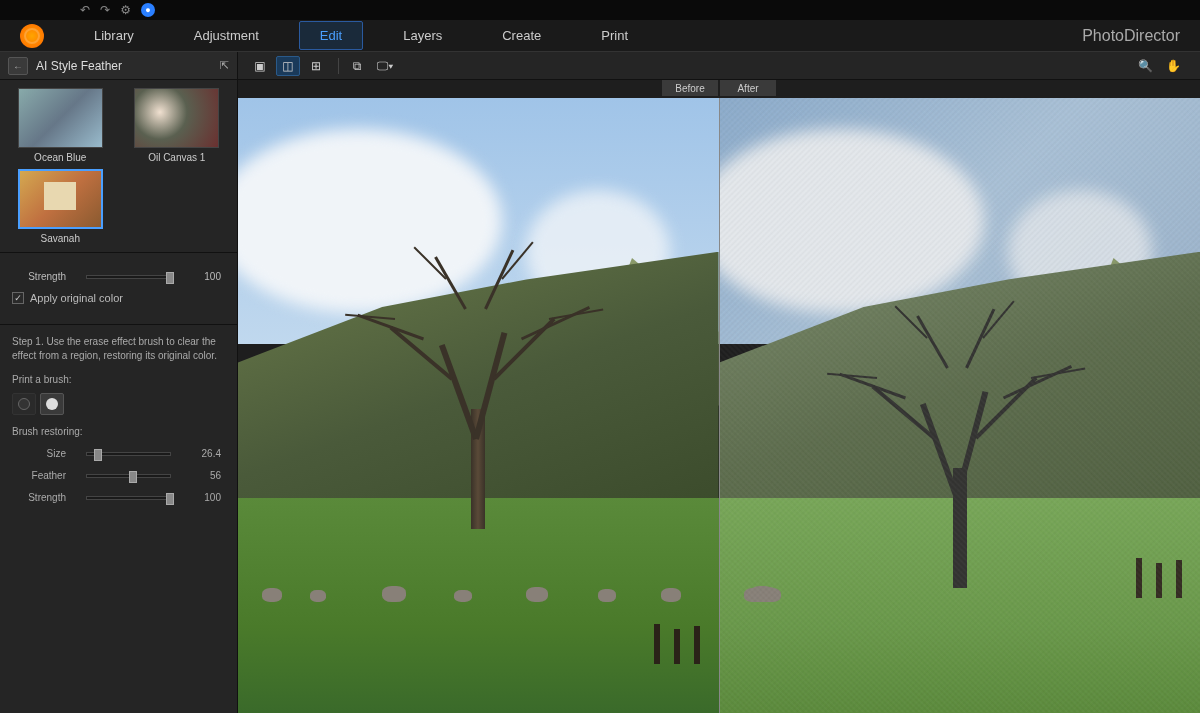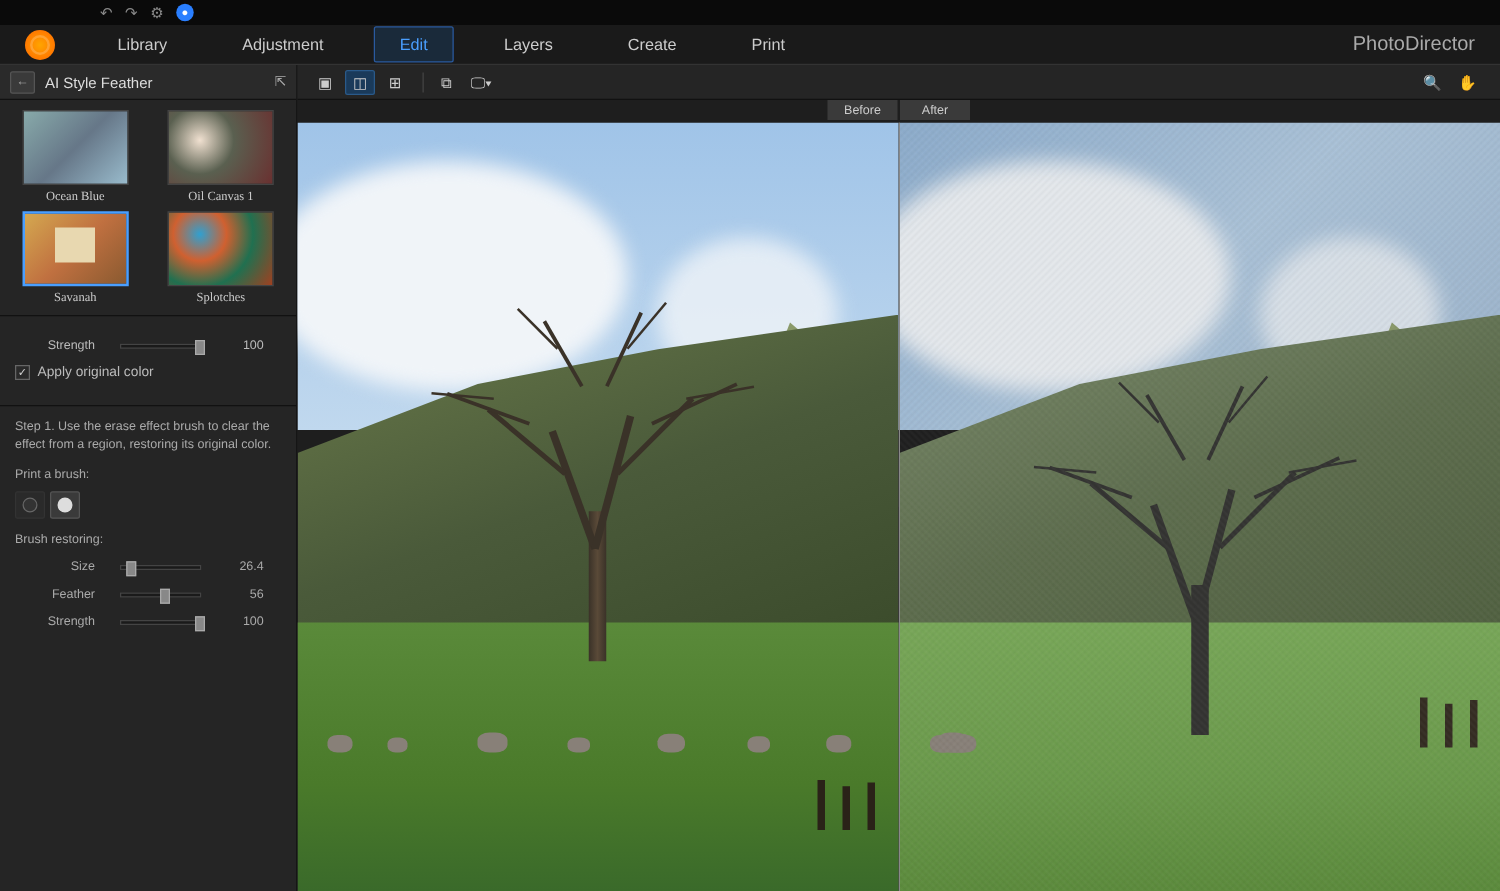--- a/index.html
+++ b/index.html
@@ -22,32 +22,32 @@
   .sidebar-header { height: 28px; background: #2a2a2a; display: flex; align-items: center; padding: 0 8px; border-bottom: 1px solid #111; }
   .back-btn { width: 20px; height: 18px; background: #3a3a3a; border: 1px solid #555; border-radius: 2px; display: flex; align-items: center; justify-content: center; color: #aaa; font-size: 10px; cursor: pointer; margin-right: 8px; }
   .sidebar-title { font-size: 12px; color: #ddd; flex: 1; }
   .expand-btn { color: #aaa; font-size: 11px; cursor: pointer; }
   
   .styles-scroll { padding: 8px 6px; overflow-y: auto; border-bottom: 1px solid #111; }
   .styles-grid { display: grid; grid-template-columns: 1fr 1fr; gap: 6px 8px; }
   .style-item { text-align: center; cursor: pointer; }
   .thumb { width: 85px; height: 60px; border: 1px solid #444; margin: 0 auto 4px; }
   .style-item.selected .thumb { border: 2px solid #4a9fff; }
-  .style-label { font-size: 10px; color: #ccc; font-family: Liberation Serif, serif; }
+  .style-label { font-size: 10px; color: #ccc; }
   
   .th-ocean { background: linear-gradient(135deg, #8aa 0%, #678 50%, #9bc 100%); }
   .th-oil1 { background: radial-gradient(circle at 30% 40%, #f0e0d0 0%, #5a6050 40%, #6a3030 100%); }
   .th-oil2 { background: linear-gradient(180deg, #d0a060 0%, #7090b0 50%, #405070 100%); }
   .th-savanah { background: linear-gradient(135deg, #d4a850 0%, #c07040 50%, #8a5a30 100%); position:relative; }
   .th-savanah::after { content:''; position:absolute; left:30%; top:20%; width:40%; height:50%; background:#e8d8b0; }
   .th-splotches { background: radial-gradient(circle at 30% 30%, #30a0d0 0%, #d06030 30%, #207050 60%, #a04020 100%); }
   .th-watercolor { background: radial-gradient(circle at 40% 40%, #f0f0f0 0%, #808080 30%, #303030 70%); }
   
   .controls { padding: 10px 12px; font-size: 11px; color: #bbb; }
-  .slider-row { display: flex; align-items: center; margin: 8px 14px; gap: 20px; }
+  .slider-row { display: flex; align-items: center; margin: 8px 4px; gap: 20px; }
   .slider-label { width: 50px; text-align: right; font-size: 10px; }
   .slider-track { flex: 1; height: 4px; background: #1a1a1a; border: 1px solid #444; position: relative; cursor: pointer; }
   .slider-thumb { position: absolute; top: -4px; width: 8px; height: 12px; background: #888; border: 1px solid #aaa; transform: translateX(-50%); }
   .slider-val { width: 30px; text-align: right; font-size: 10px; }
   .checkbox-row { display: flex; align-items: center; margin: 10px 0; cursor: pointer; }
   .checkbox { width: 12px; height: 12px; border: 1px solid #666; background: #2a2a2a; margin-right: 6px; display:flex; align-items:center; justify-content:center; font-size:9px; color:#ccc; }
   
   .step-section { padding: 10px 12px; border-top: 1px solid #111; font-size: 10px; color: #aaa; line-height: 1.4; }
   .step-text { margin-bottom: 10px; }
   .brush-label { margin: 8px 0 6px; }
@@ -131,24 +131,20 @@
           <div class="thumb th-ocean"></div>
           <div class="style-label">Ocean Blue</div>
         </div>
         <div class="style-item">
           <div class="thumb th-oil1"></div>
           <div class="style-label">Oil Canvas 1</div>
         </div>
         <div class="style-item selected">
           <div class="thumb th-savanah"></div>
           <div class="style-label">Savanah</div>
-        </div>
-        <div class="style-item">
-          <div class="thumb th-splotches"></div>
-          <div class="style-label">Splotches</div>
         </div>
       </div>
     </div>
 
     <div class="controls">
       <div class="slider-row">
         <div class="slider-label">Strength</div>
         <div class="slider-track">
             <div class="slider-thumb" style="left:100%"></div>
           </div>

